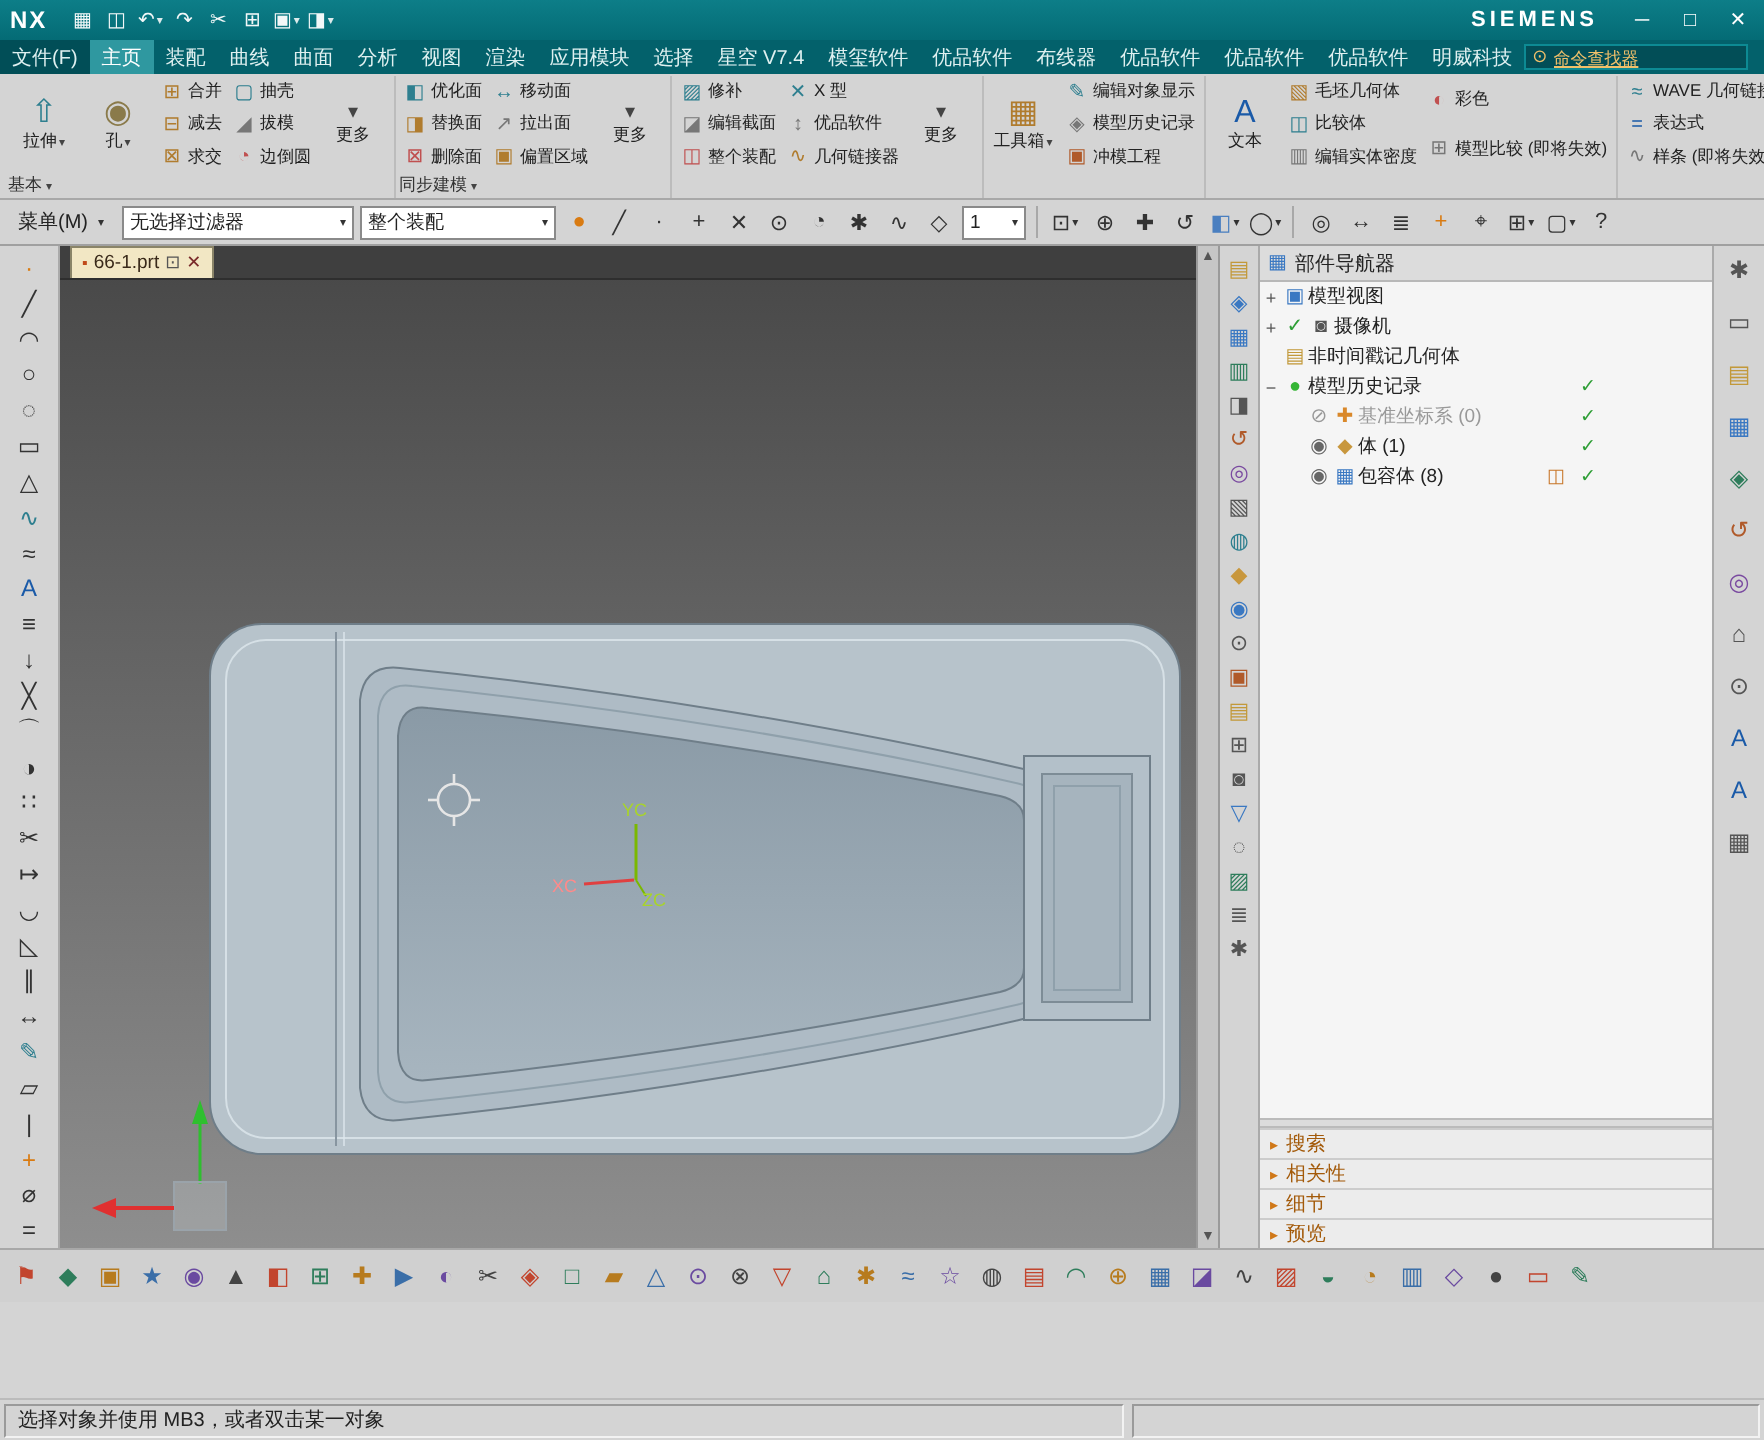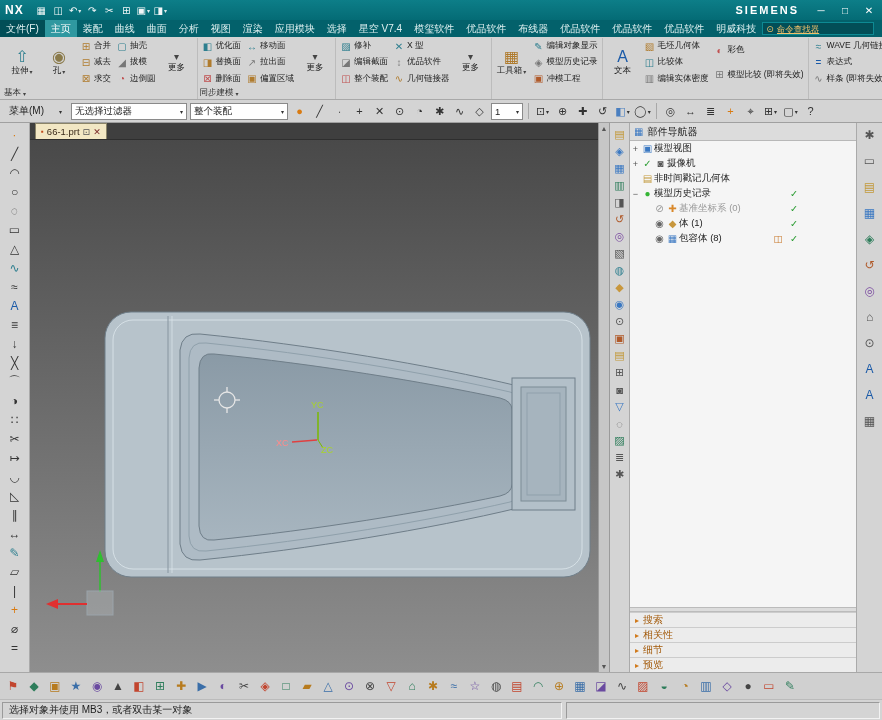--- a/index.html
+++ b/index.html
@@ -39,21 +39,21 @@
   .rbig .g { font-size:16px; line-height:17px; }
   .rbig .lbl { white-space:nowrap; display:flex; align-items:center; gap:1px; justify-content:center;}
   .rbig .caret, .rsmall .caret { color:#444; }
   .rcol { display:flex; flex-direction:column; justify-content:space-around; }
   .rsmall { display:flex; align-items:center; gap:2px; font-size:8.5px; height:15px; padding:0 2px; white-space:nowrap; }
   .rsmall .g { font-size:10px; width:12px; text-align:center; }
   .caretbig { font-size:10px; color:#444; }
 
   
   .selbar { height:23px; background:#d4d4d4; border-bottom:1px solid #a0a0a0; display:flex; align-items:center; gap:3px; padding:0 3px; font-size:10px; flex:0 0 auto; }
-  .menu-btn { padding:1px 5px; display:flex; align-items:center; gap:15px; border:1px solid transparent; }
+  .menu-btn { padding:1px 5px; display:flex; align-items:center; gap:5px; border:1px solid transparent; }
   .menu-btn .caret { color:#333; }
   .combo { background:#fff; border:1px solid #8a8a8a; height:17px; display:flex; align-items:center; padding:0 3px; gap:4px; font-size:9.5px; }
   .combo .caret { margin-left:auto; color:#333; }
   .combo.filter { width:116px; } .combo.scope { width:98px; } .combo.mini { width:32px; }
   .sb-ic { min-width:17px; height:19px; display:flex; align-items:center; justify-content:center; gap:1px; font-size:11px; }
   .sb-ic .caret { color:#333; }
   .sb-sep { width:1px; height:16px; background:#a8a8a8; margin:0 2px; }
 
   
   .main { flex:1; display:flex; min-height:0; }
@@ -99,21 +99,21 @@
   .splitter { height:5px; background:#dcdcdc; border-top:1px solid #bbb; border-bottom:1px solid #bbb; }
   .nav-sec { height:15px; display:flex; align-items:center; gap:4px; padding:0 5px; border-top:1px solid #ccc; background:#ececec; color:#a35a0a; }
   .nav-sec .tri { color:#d07818; font-size:8px; }
 
   .rightbar { width:25px; background:#d4d4d4; display:flex; flex-direction:column; align-items:center; padding-top:5px; gap:12px; overflow:hidden; flex:0 0 auto; }
   .rt-ic { font-size:12px; }
 
   
   .bottombar { height:27px; background:#d0d0d0; border-top:1px solid #a8a8a8; display:flex; align-items:center; gap:3px; padding:0 4px; overflow:hidden; flex:0 0 auto; }
   .bb-ic { width:18px; height:20px; display:flex; align-items:center; justify-content:center; font-size:12px; }
-  .statusbar { height:21px; background:#d4d4d4; border-top:1px solid #bbb; display:flex; align-items:center; padding:1px 2px; gap:4px; font-size:10px; flex:0 0 auto; }
+  .statusbar { height:21px; background:#d4d4d4; border-top:1px solid #bbb; display:flex; align-items:center; padding:1px 2px; gap:4px; font-size:10px; flex:0 0 auto;margin-top:48px; }
   .status-cell { border:1px solid; border-color:#9a9a9a #f2f2f2 #f2f2f2 #9a9a9a; height:17px; display:flex; align-items:center; padding:0 6px; white-space:nowrap; overflow:hidden; }
   .status-cell.msg { width:560px; } .status-cell.b { flex:1; }
 </style>
 </head>
 <body>
 
 <div class="app">
 
   <div class="titlebar">
     <span class="tb-app">NX</span>

